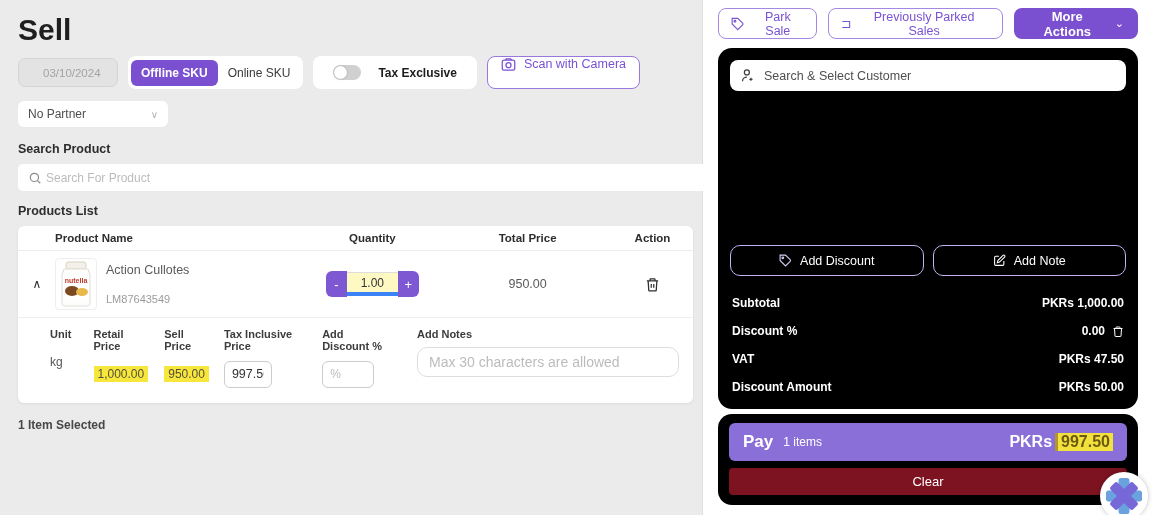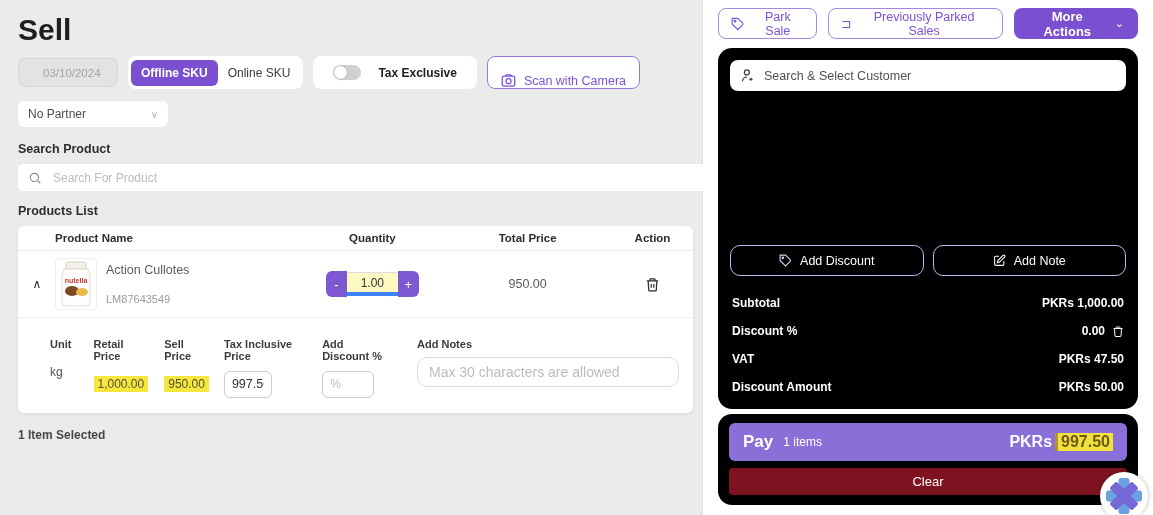--- a/index.html
+++ b/index.html
@@ -16,28 +16,28 @@
                display:flex; align-items:center; gap:16px; padding:0 8px; }
   .date-field input{ border:none; background:transparent; width:66px; color:#a3a3a3; font-size:11.5px; outline:none; font-family:inherit;}
   .sku-group{ background:#fff; border-radius:8px; padding:3px; display:flex; align-items:center; height:33px;}
   .sku-btn{ border:none; background:transparent; font-size:12px; color:#3a3a3a; padding:6px 10px; border-radius:6px; cursor:pointer; font-family:inherit;}
   .sku-btn.active{ background:#7a4fd0; color:#fff; font-weight:bold; }
   .tax-pill{ background:#fff; border-radius:8px; height:33px; display:flex; align-items:center; gap:17px; padding:0 20px; }
   .toggle{ width:28px; height:15px; background:#d0d0d0; border-radius:8px; position:relative; display:inline-block; }
   .knob{ width:13px; height:13px; background:#fff; border-radius:50%; position:absolute; left:1px; top:1px; box-shadow:0 0 2px rgba(0,0,0,.3); }
   .tax-label{ font-size:12px; font-weight:bold; color:#1d1d1d; }
   .scan-btn{ background:#fff; border:1px solid #9878dd; color:#7a52d4; border-radius:8px; height:33px;
-             display:flex; align-items:flex-end; gap:8px; padding:0 13px; font-size:12.5px; cursor:pointer; font-family:inherit;}
+             display:flex; align-items:flex-start; gap:8px; padding:0 13px; font-size:12.5px; cursor:pointer; font-family:inherit;}
 
   .partner-select{ width:150px; height:26px; background:#fff; border-radius:6px; display:flex; align-items:center;
                    justify-content:space-between; padding:0 10px; font-size:12px; color:#4e4e4e; margin-bottom:15px; cursor:pointer;}
   .caret{ color:#b2b2b2; font-size:10px; }
 
   .section-label{ font-size:12.5px; font-weight:bold; color:#2d2d2d; margin-bottom:8px; }
-  .search-box{ background:#fff; border-radius:5px; height:27px; display:flex; align-items:center; gap:11px;
+  .search-box{ background:#fff; border-radius:5px; height:27px; display:flex; align-items:center; gap:4px;
                padding:0 10px; margin-bottom:13px; width:749px; }
   .search-box input{ border:none; outline:none; flex:1; font-size:12px; color:#444; font-family:inherit;}
   input::placeholder{ color:#bcbcbc; }
 
   .table-card{ width:675px; background:#fff; border-radius:6px; box-shadow:0 1px 3px rgba(0,0,0,.07); }
   .thead{ display:flex; align-items:center; height:25px; border-bottom:1px solid #ececec;
           font-size:11.5px; font-weight:bold; color:#2d2d2d; }
   .c-name{ flex:0 0 42%; } .thead .c-name{ padding-left:37px; }
   .c-qty{ flex:0 0 21%; display:flex; justify-content:center; }
   .c-total{ flex:0 0 25%; display:flex; justify-content:center; }
@@ -49,21 +49,21 @@
   .pname{ font-size:12.5px; color:#5a5a5a; }
   .psku{ font-size:11px; color:#9b9b9b; margin-top:16px; }
   .stepper{ display:flex; align-items:center; }
   .step-btn{ width:21px; height:26px; background:#7e58d2; color:#fff; border:none; font-size:13px; cursor:pointer; font-family:inherit;}
   .step-minus{ border-radius:6px 0 0 6px; } .step-plus{ border-radius:0 6px 6px 0; }
   .step-val{ width:51px; height:24px; background:#fef9c3; border-top:1px solid #ddd; border-bottom:4px solid #3b82f6;
              font-size:12px; color:#333; display:flex; align-items:center; justify-content:center; }
   .ptotal{ font-size:12.5px; color:#5a5a5a; }
   .icon-btn{ background:none; border:none; cursor:pointer; color:#2e2e2e; display:flex; }
 
-  .drow{ border-top:1px solid #efefef; padding:20px 14px 15px 32px; display:flex; }
+  .drow{ border-top:1px solid #efefef; padding:10px 14px 15px 32px; display:flex; }
   .fgroup{ display:flex; flex-direction:column; }
   .flabel{ font-size:11px; font-weight:bold; color:#3c3c3c; margin-bottom:8px; }
   .fval{ height:28px; display:flex; align-items:center; font-size:12px; color:#555; }
   .hl{ background:#f7e63c; padding:1px 4px; color:#56503a; }
   .ti-input{ width:48px; height:27px; border:1px solid #ccc; border-radius:6px; font-size:12.5px; color:#333;
              padding:0 7px; outline:none; font-family:inherit;}
   .pct-input{ width:52px; height:27px; border:1px solid #ccc; border-radius:6px; font-size:12px; padding:0 7px; outline:none; font-family:inherit;}
   .notes-input{ width:262px; height:30px; border:1px solid #ddd; border-radius:10px; font-size:14px; padding:0 11px; outline:none; font-family:inherit;}
   .g-unit{ width:30px; margin-right:19px; } .g-retail{ margin-right:16px; } .g-sell{ margin-right:15px; }
   .g-tax{ margin-right:18px; } .g-disc{ margin-right:26px; }

